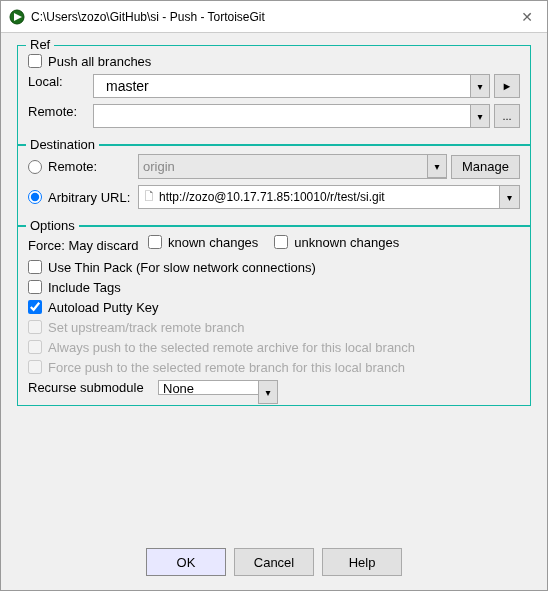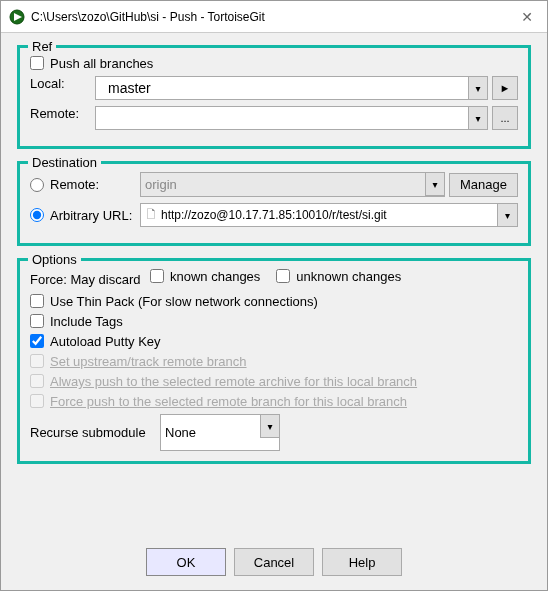--- a/index.html
+++ b/index.html
@@ -53,23 +53,22 @@
       font-size: 14px;
       color: #666;
       border-radius: 3px;
     }
     .content {
       flex: 1;
       padding: 12px 16px;
       overflow-y: auto;
     }
     .group-box {
-      border: 3px solid #14b8a6;
+      border: 1px solid #14b8a6;
       padding: 8px 10px 10px 10px;
-      margin-bottom: 12px;
       position: relative;
       background: #f0f0f0;
     }
     .group-box-title {
       position: absolute;
       top: -9px;
       left: 8px;
       background: #f0f0f0;
       padding: 0 4px;
       font-size: 13px;
@@ -234,39 +233,38 @@
       width: 120px;
       flex-shrink: 0;
     }
     .force-checks {
       display: flex;
       align-items: center;
       gap: 16px;
     }
     .disabled-text {
       color: #aaa;
-      text-decoration: underline;
     }
     .recurse-row {
       display: flex;
       align-items: center;
       margin-top: 4px;
     }
     .recurse-label {
       font-size: 13px;
       width: 130px;
       flex-shrink: 0;
     }
     .recurse-select-wrap {
       position: relative;
       display: flex;
       align-items: center;
     }
     .recurse-select {
-      height: 37px;
+      height: 15px;
       border: 1px solid #aaa;
       background: white;
       padding: 0 24px 0 4px;
       font-size: 13px;
       appearance: none;
       -webkit-appearance: none;
       width: 120px;
     }
     .footer {
       display: flex;

